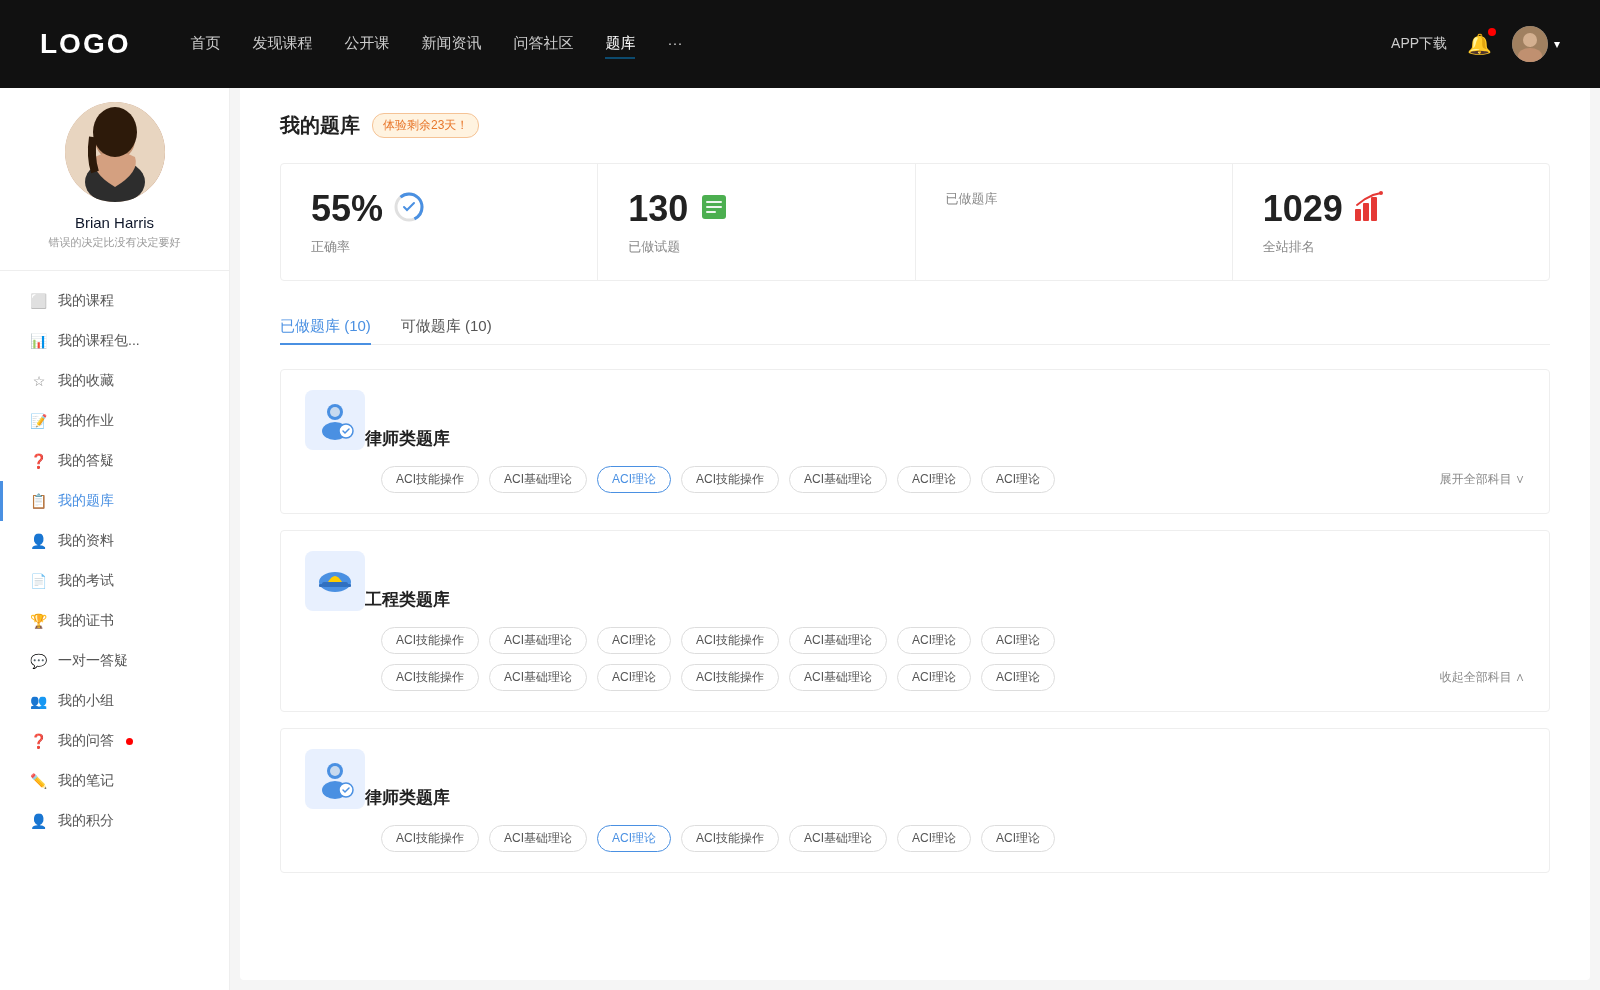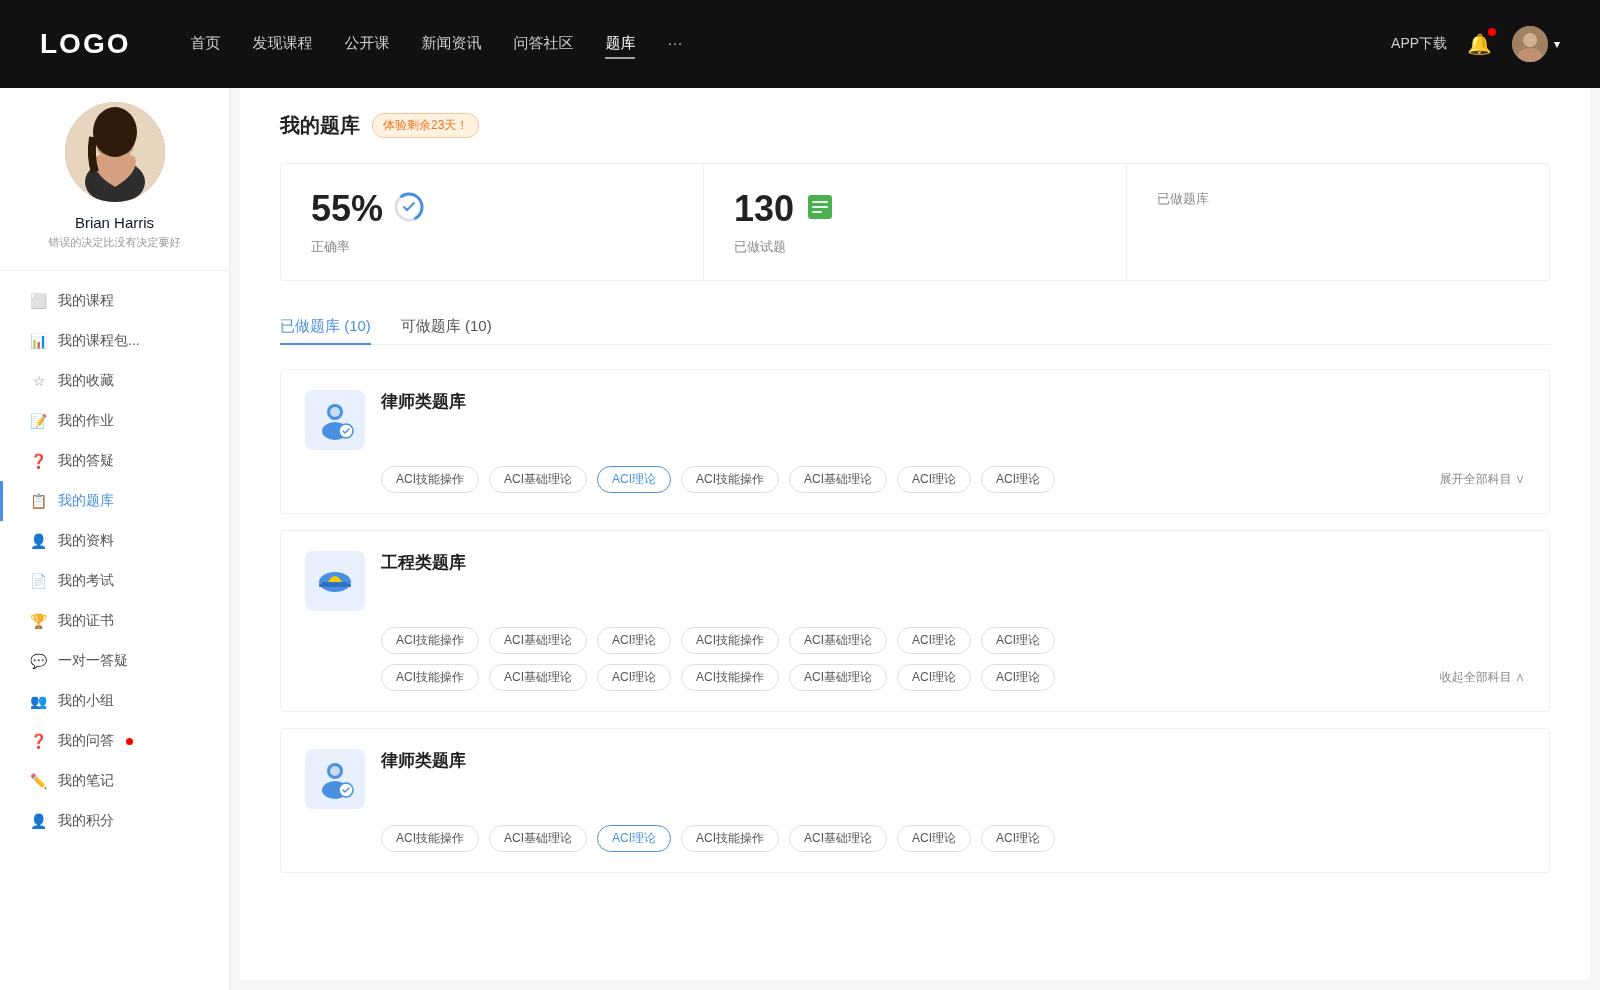--- a/index.html
+++ b/index.html
@@ -29,21 +29,21 @@
       flex: 1;
     }
     .nav-item {
       color: #ccc;
       font-size: 15px;
       cursor: pointer;
       padding: 4px 0;
     }
     .nav-item.active {
       color: white;
-      border-bottom: 2px solid #a3a3a3;
+      border-bottom: 2px solid #0c4a6e;
     }
     .header-right {
       display: flex;
       align-items: center;
       gap: 20px;
     }
     .app-download {
       color: #ccc;
       font-size: 14px;
       cursor: pointer;
@@ -256,22 +256,21 @@
 
     
     .qbank-section {
       border: 1px solid #eee;
       border-radius: 4px;
       margin-bottom: 16px;
       padding: 20px 24px;
     }
     .qbank-header {
       display: flex;
-      align-items: flex-start;
-      gap: 16px;
+      align-items: flex-end;
       margin-bottom: 16px;
     }
     .qbank-icon {
       width: 60px; height: 60px;
       background: #e8f0fe;
       border-radius: 8px;
       display: flex; align-items: center; justify-content: center;
       flex-shrink: 0;
       position: relative;
     }
@@ -456,20 +455,35 @@
             </svg>
           </span>
         </div>
         <div class="stat-label">已做试题</div>
       </div>
 
       <div class="stat-item">
         <div class="stat-label">已做题库</div>
       </div>
 
+      <div class="stat-item">
+        <div class="stat-top">
+          <span class="stat-value">1029</span>
+          <span>
+            <svg width="32" height="32" viewBox="0 0 32 32">
+              <rect x="2" y="18" width="6" height="12" rx="1" fill="#e53935"></rect>
+              <rect x="10" y="12" width="6" height="18" rx="1" fill="#e53935"></rect>
+              <rect x="18" y="6" width="6" height="24" rx="1" fill="#e53935"></rect>
+              <polyline points="4 14 12 8 20 4 28 2" stroke="#e53935" stroke-width="2" fill="none" stroke-linecap="round"></polyline>
+              <circle cx="28" cy="2" r="2" fill="#e53935"></circle>
+            </svg>
+          </span>
+        </div>
+        <div class="stat-label">全站排名</div>
+      </div>
     </div>
 
     <div class="tabs-row">
       <div class="tab active">已做题库 (10)</div>
       <div class="tab">可做题库 (10)</div>
     </div>
 
     <div class="main-content-scroll">
 
       <div class="qbank-section">

